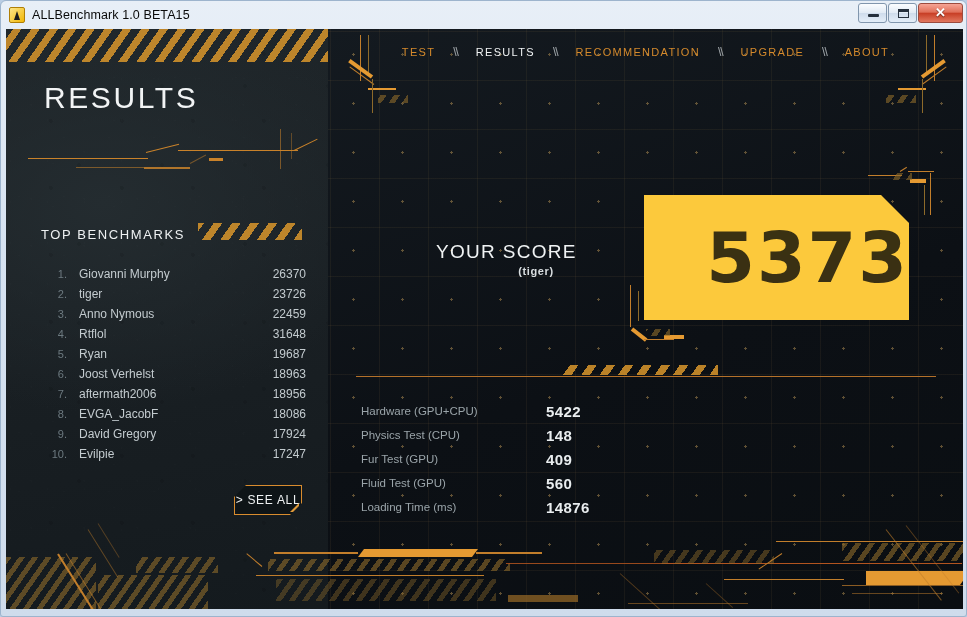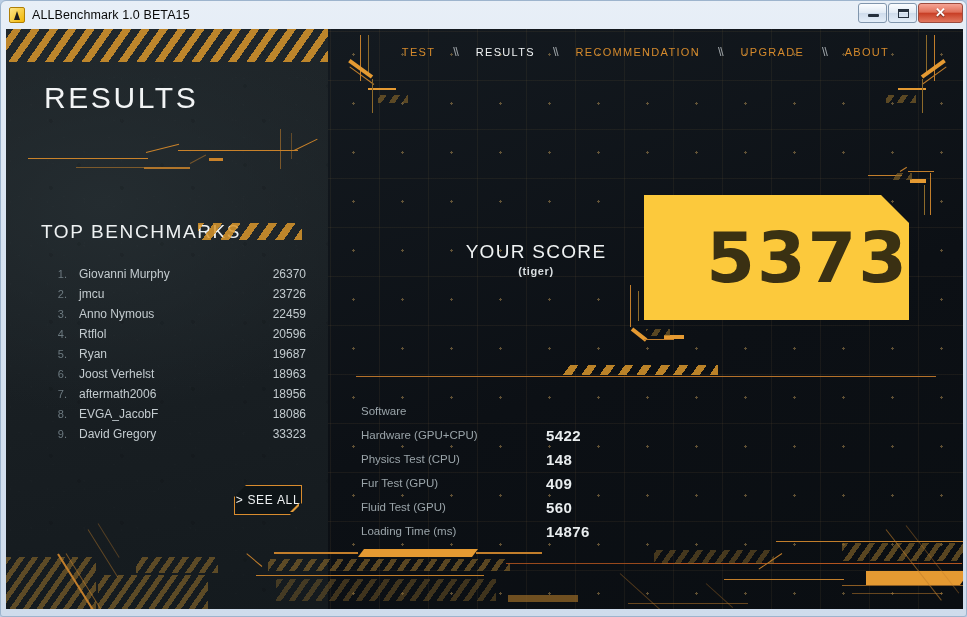--- a/index.html
+++ b/index.html
@@ -155,22 +155,22 @@
     color: #f2f4f5;
     font-weight: 400;
   }
 
   
   .lp-deco { position: absolute; left: 0; top: 100px; width: 322px; height: 50px; }
   .dl { position: absolute; background: #c9822a; }
 
   .section-title {
     position: absolute;
-    left: 35px; top: 192px;
-    font-size: 19px;
+    left: 35px; top: 198px;
+    font-size: 13px;
     letter-spacing: 1.6px;
     color: #eef1f2;
   }
   .section-hazard {
     position: absolute;
     left: 192px; top: 194px;
     width: 104px; height: 17px;
   }
 
   .bench-list {
@@ -277,21 +277,21 @@
   }
 
   
   .nav-bracket { position: absolute; }
 
   
   .score-label {
     position: absolute;
     left: 108px; top: 212px;
     width: 200px;
-    text-align: center;
+    text-align: left;
     color: #f0f3f4;
     font-size: 19px;
     letter-spacing: 1.3px;
   }
   .score-sub {
     position: absolute;
     left: 108px; top: 236px;
     width: 200px;
     text-align: center;
     color: #d9dee0;
@@ -406,32 +406,32 @@
       <div class="section-hazard hazard"></div>
 
       <div class="bench-list">
           <div class="bench-row">
             <span class="bench-rank">1.</span>
             <span class="bench-name">Giovanni Murphy</span>
             <span class="bench-score">26370</span>
           </div>
           <div class="bench-row">
             <span class="bench-rank">2.</span>
-            <span class="bench-name">jmcu</span>
+            <span class="bench-name">tiger</span>
             <span class="bench-score">23726</span>
           </div>
           <div class="bench-row">
             <span class="bench-rank">3.</span>
             <span class="bench-name">Anno Nymous</span>
             <span class="bench-score">22459</span>
           </div>
           <div class="bench-row">
             <span class="bench-rank">4.</span>
             <span class="bench-name">Rtflol</span>
-            <span class="bench-score">20596</span>
+            <span class="bench-score">31648</span>
           </div>
           <div class="bench-row">
             <span class="bench-rank">5.</span>
             <span class="bench-name">Ryan</span>
             <span class="bench-score">19687</span>
           </div>
           <div class="bench-row">
             <span class="bench-rank">6.</span>
             <span class="bench-name">Joost Verhelst</span>
             <span class="bench-score">18963</span>
@@ -442,21 +442,26 @@
             <span class="bench-score">18956</span>
           </div>
           <div class="bench-row">
             <span class="bench-rank">8.</span>
             <span class="bench-name">EVGA_JacobF</span>
             <span class="bench-score">18086</span>
           </div>
           <div class="bench-row">
             <span class="bench-rank">9.</span>
             <span class="bench-name">David Gregory</span>
-            <span class="bench-score">33323</span>
+            <span class="bench-score">17924</span>
+          </div>
+          <div class="bench-row">
+            <span class="bench-rank">10.</span>
+            <span class="bench-name">Evilpie</span>
+            <span class="bench-score">17247</span>
           </div>
         </div>
 
       <div class="btn btn-see-all">&gt; SEE ALL</div>
     </div>
 
     <div class="right-panel">
       <div class="grid"></div>
       <div class="grid-crosses"></div>
 
@@ -515,24 +520,20 @@
         <div style="position:absolute;left:14px;top:42px;width:18px;height:4px;background:#e59a32;transform:rotate(38deg);transform-origin:left center;"></div>
         <div style="position:absolute;left:26px;top:54px;width:30px;height:1px;background:#c27e2b;"></div>
         <div style="position:absolute;left:46px;top:50px;width:20px;height:4px;background:#e59a32;"></div>
         <div class="hazard-dim" style="position:absolute;left:28px;top:44px;width:24px;height:7px;"></div>
       </div>
 
       <div class="divider-hazard hazard"></div>
       <div class="divider-line"></div>
 
       <div class="res-table">
-          <div class="res-row">
-            <span class="res-label">Software</span>
-            <span class="res-value"></span>
-          </div>
           <div class="res-row">
             <span class="res-label">Hardware (GPU+CPU)</span>
             <span class="res-value">5422</span>
           </div>
           <div class="res-row">
             <span class="res-label">Physics Test (CPU)</span>
             <span class="res-value">148</span>
           </div>
           <div class="res-row">
             <span class="res-label">Fur Test (GPU)</span>

